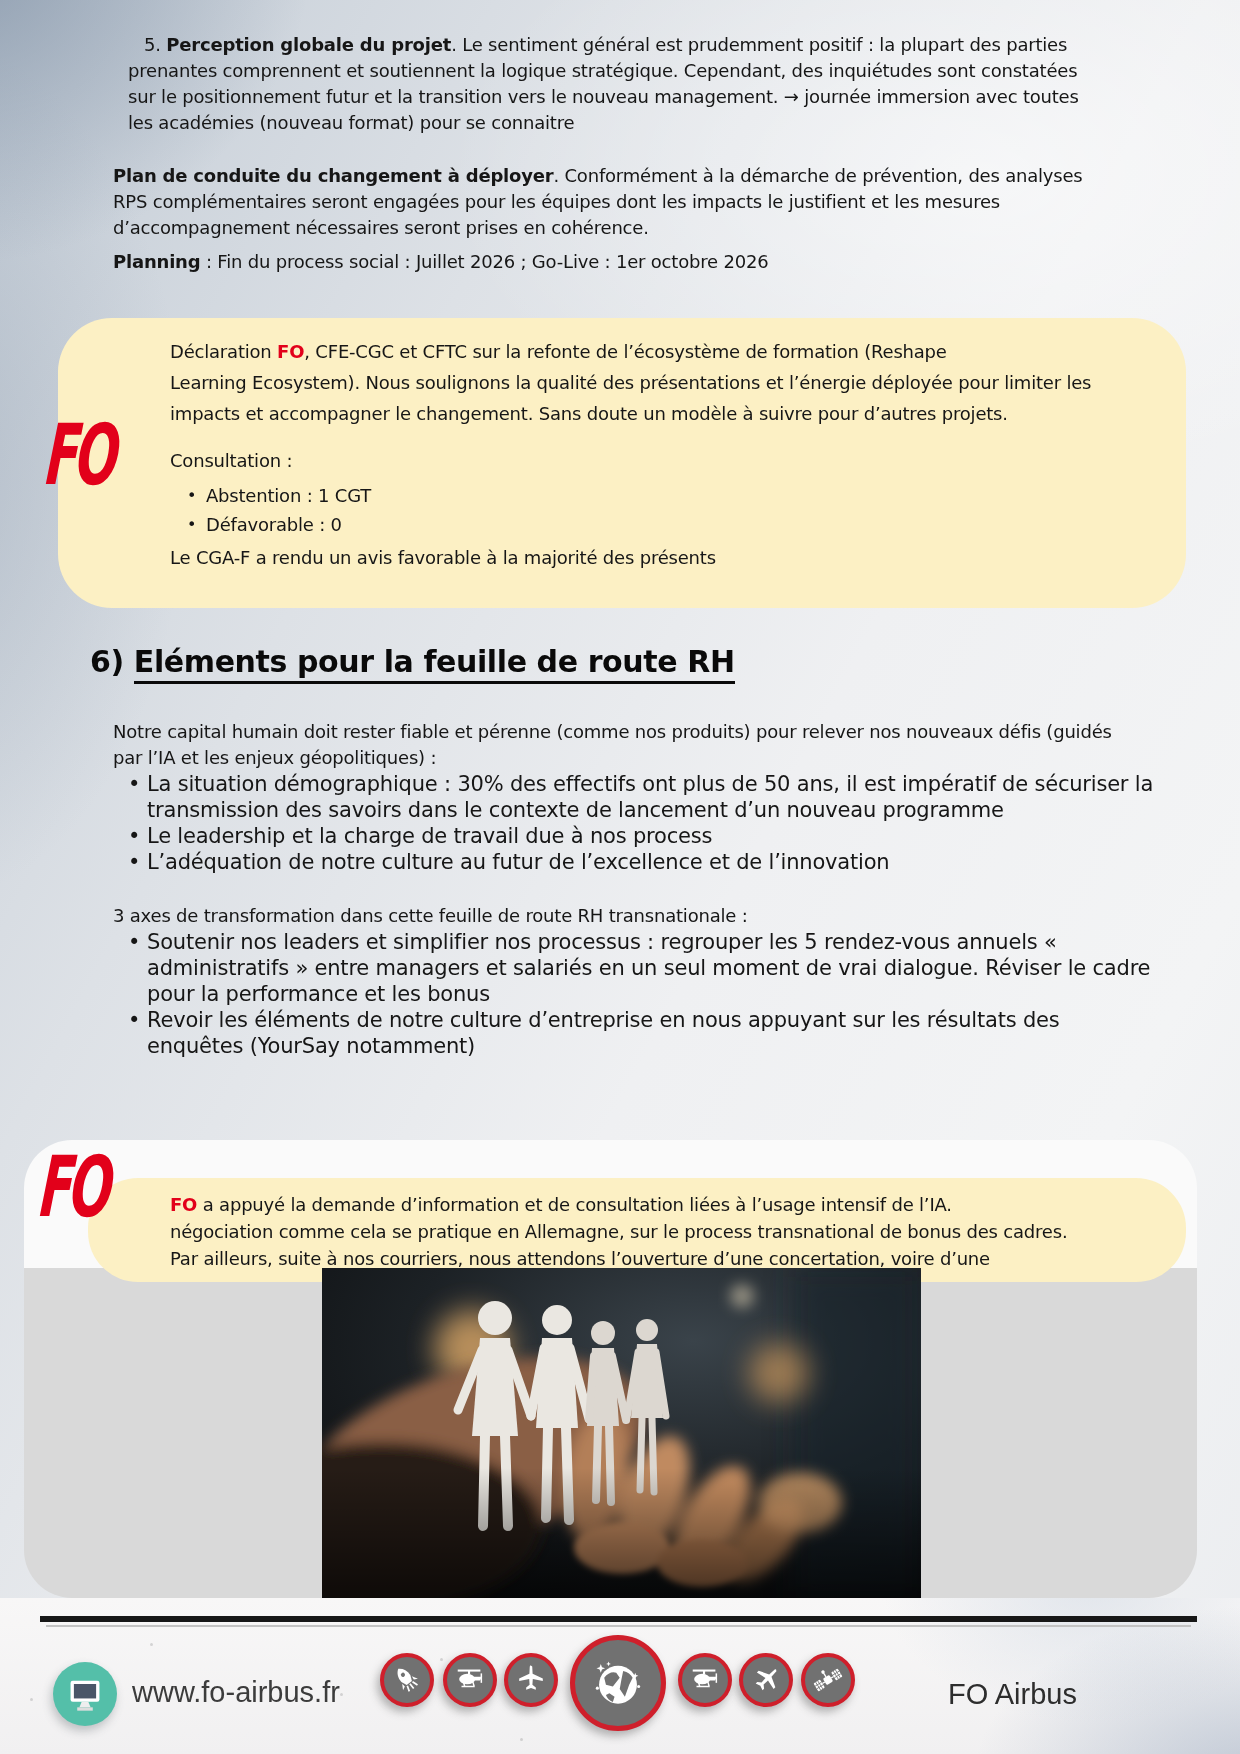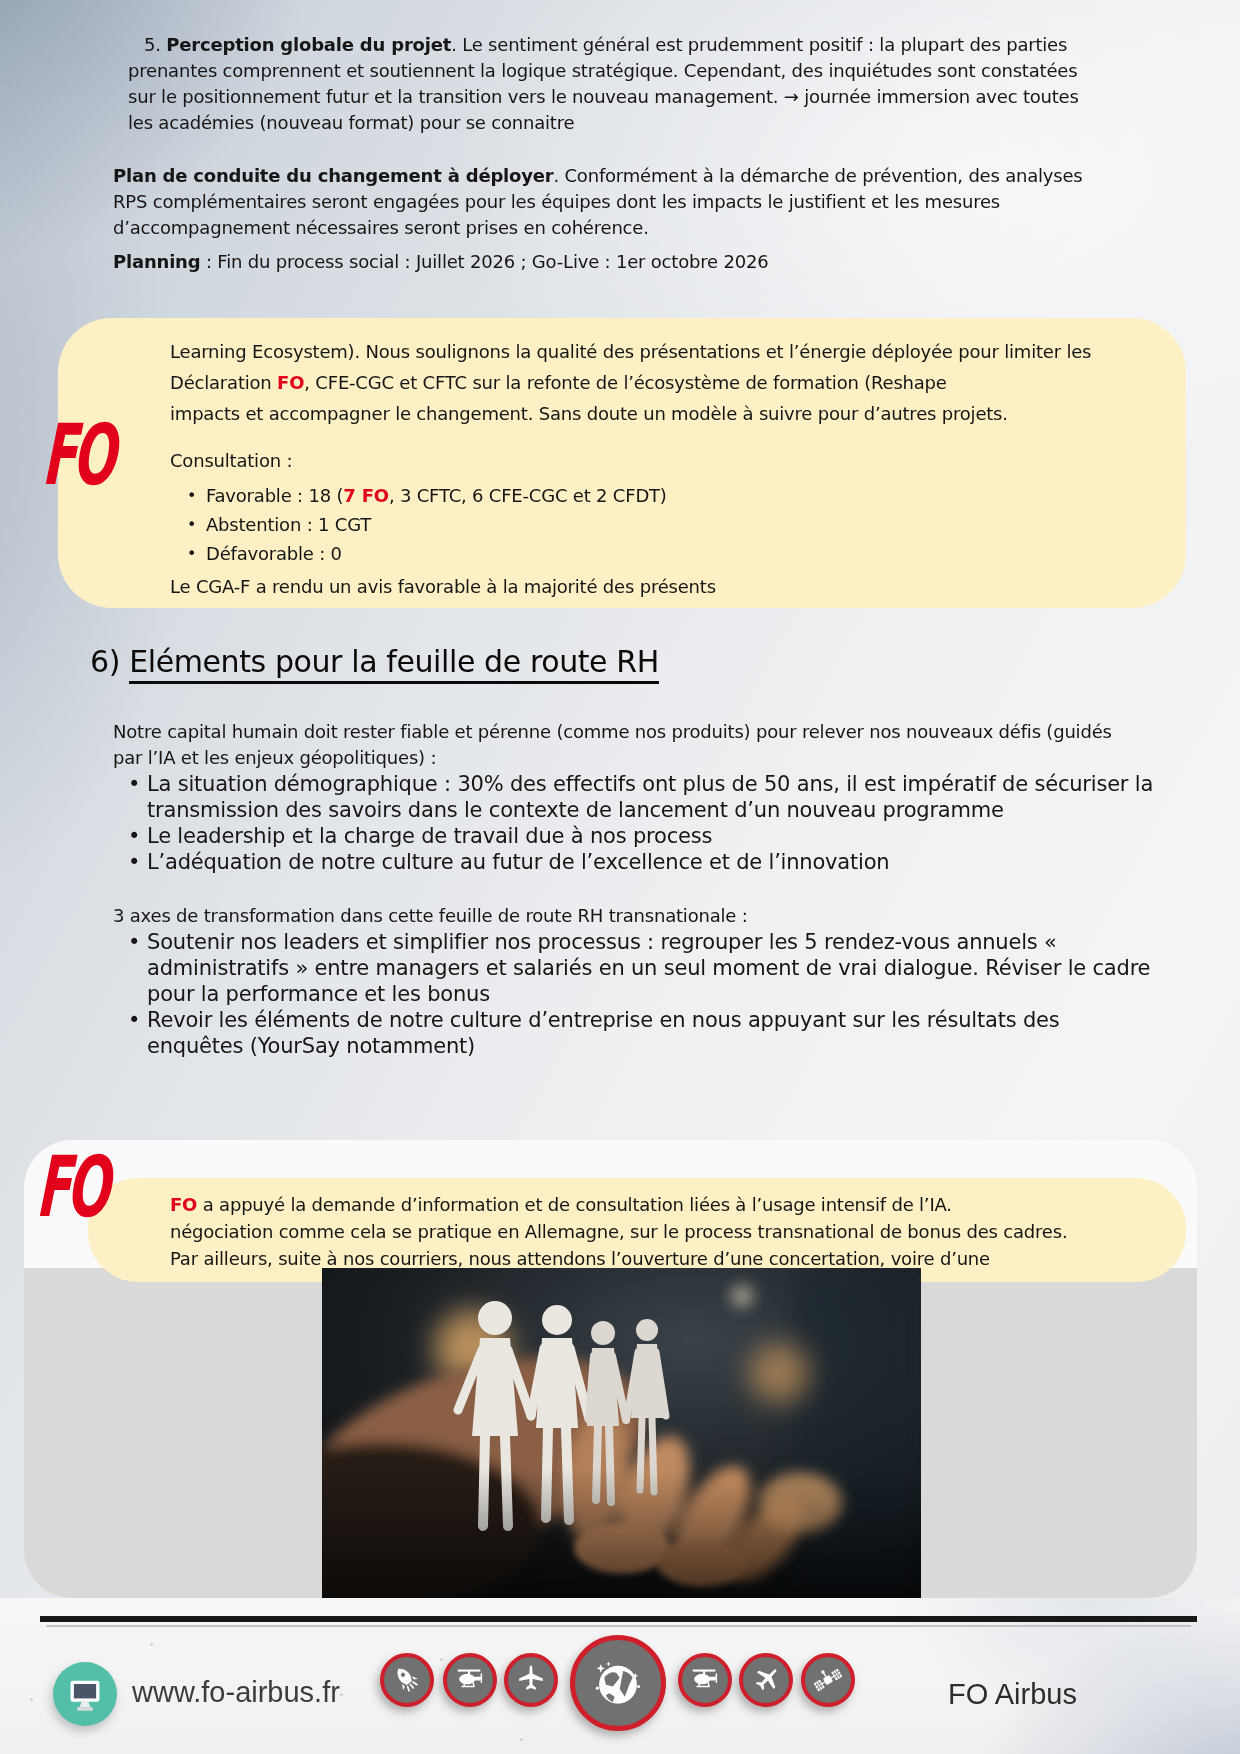--- a/index.html
+++ b/index.html
@@ -28,21 +28,21 @@
   .votes li::before { content:"•"; position:absolute; left:17px; top:0; font-size:16px; }
 
   .fo-logo {
     position:absolute; z-index:6; color:#e2001a; font-weight:bold; font-style:italic;
     font-size:84px; line-height:64px; letter-spacing:-7px;
     transform:scaleX(.60) skewX(-8deg); transform-origin:left top;
   }
   #logo1 { left:50px; top:423px; }
   #logo2 { left:44px; top:1155px; }
 
-  .h6 { position:absolute; left:90px; top:644px; font-size:30px; font-weight:normal; letter-spacing:-0.4px; color:#0a0a0a;text-align:right; }
+  .h6 { position:absolute; left:90px; top:644px; font-size:30px; font-weight:bold; letter-spacing:-0.4px; color:#0a0a0a;text-align:right; }
   .h6 .u { border-bottom:3px solid #0a0a0a; padding-bottom:2px; }
 
   .bullets { position:absolute; margin:0; padding:0; list-style:none; font-size:21px; line-height:26px; letter-spacing:-0.2px; width:1040px; }
   .bullets li { position:relative; padding-left:27px; }
   .bullets li::before { content:"•"; position:absolute; left:8px; }
 
   .panel { position:absolute; left:24px; top:1140px; width:1173px; height:458px; border-radius:48px;
     background:linear-gradient(180deg,#fafafa 0,#fafafa 128px,#d9d9d9 128px,#d9d9d9 100%); }
   .photo { position:absolute; left:322px; top:1268px; width:599px; height:332px; }
 
@@ -79,27 +79,26 @@
     <span class="b">Plan de conduite du changement à déployer</span><span>. Conformément à la démarche de prévention, des analyses RPS complémentaires seront engagées pour les équipes dont les impacts le justifient et les mesures d’accompagnement nécessaires seront prises en cohérence.</span>
   </div>
 
   <div class="para" style="left:113px;top:249px;width:1000px">
     <span class="b">Planning</span><span> : Fin du process social : Juillet 2026 ; Go-Live : 1er octobre 2026</span>
   </div>
 
   <div class="callout" id="callout1">
     <div class="c-inner">
       <div>
+        <span class="line"><span>Déclaration </span><span class="red">FO</span><span>, CFE-CGC et CFTC sur la refonte de l’écosystème de formation (Reshape</span></span>
         <span class="line">Learning Ecosystem). Nous soulignons la qualité des présentations et l’énergie déployée pour limiter les</span>
-        <span class="line"><span>Déclaration </span><span class="red">FO</span><span>, CFE-CGC et CFTC sur la refonte de l’écosystème de formation (Reshape</span></span>
         <span class="line">impacts et accompagner le changement. Sans doute un modèle à suivre pour d’autres projets.</span>
       </div>
       <div style="margin-top:16px">Consultation :</div>
       <ul class="votes">
-        <li><span>Favorable : 18 (</span><span class="red">7 FO</span><span>, 3 CFTC, 6 CFE-CGC et 2 CFDT)</span></li>
         <li>Abstention : 1 CGT</li>
         <li>Défavorable : 0</li>
       </ul>
       <div>Le CGA-F a rendu un avis favorable à la majorité des présents</div>
     </div>
   </div>
   <div class="fo-logo" id="logo1">FO</div>
 
   <div class="h6">
     <span>6) </span><span class="u">Eléments pour la feuille de route RH</span>

